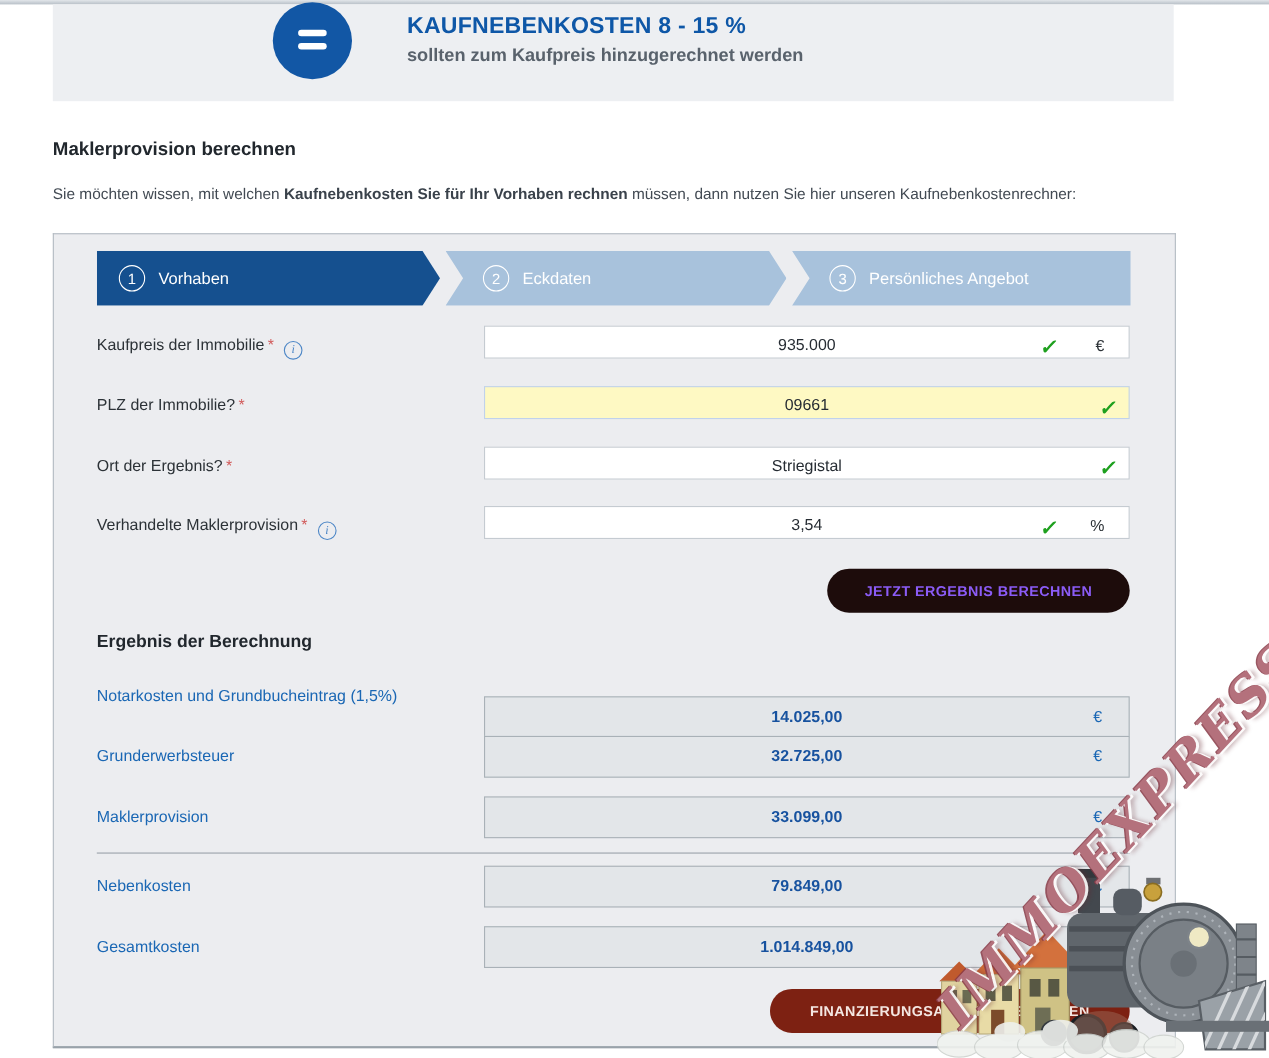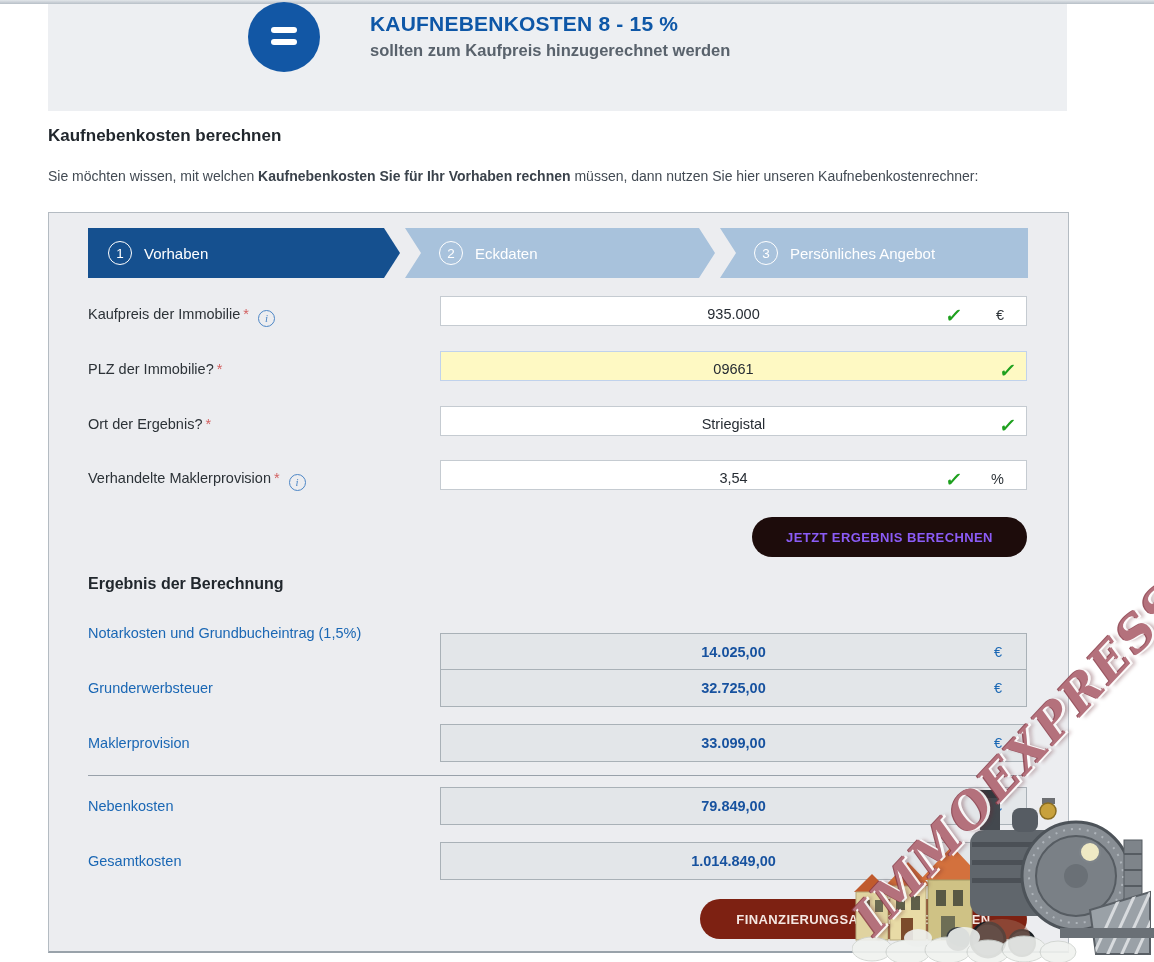--- a/index.html
+++ b/index.html
@@ -6,21 +6,21 @@
   html,body { width:1154px; height:962px; }
   body {
     position:relative; overflow:hidden; background:#fff;
     font-family:"Liberation Sans", sans-serif; color:#2c3237;
   }
   
   .top-line { position:absolute; left:0; top:0; width:1154px; height:4px;
     background:linear-gradient(#e2e6ea,#b7bfc7); }
 
   
-  .banner { position:absolute; left:48px; top:4px; width:1019px; height:107px; background:#edeff2; }
+  .banner { position:absolute; left:48px; top:4px; width:1019px; height:88px; background:#edeff2; }
   .banner-circle { position:absolute; left:200px; top:-2px; width:72px; height:70px;
     background:#1257a5; border-radius:50%; }
   .eq-bar { position:absolute; left:23px; width:26px; height:6px; background:#fff; border-radius:3px; }
   .eq-bar.b1 { top:25px; } .eq-bar.b2 { top:37px; }
   .banner-title { position:absolute; left:322px; top:8px; font-size:21px; font-weight:bold; color:#0e57a7; letter-spacing:.2px; }
   .banner-sub { position:absolute; left:322px; top:37px; font-size:16.5px; font-weight:bold; color:#59626c; }
 
   
   .page-heading { position:absolute; left:48px; top:126px; font-size:17px; font-weight:bold; color:#21272d; }
   .intro { position:absolute; left:48px; top:168px; width:1070px; font-size:14px; color:#424a53; }
@@ -93,21 +93,21 @@
 
 <header class="banner">
   <div class="banner-circle">
     <div class="eq-bar b1"></div>
     <div class="eq-bar b2"></div>
   </div>
   <div class="banner-title">KAUFNEBENKOSTEN 8 - 15 %</div>
   <div class="banner-sub">sollten zum Kaufpreis hinzugerechnet werden</div>
 </header>
 
-<h1 class="page-heading">Kaufnebenkosten berechnen</h1>
+<h1 class="page-heading">Maklerprovision berechnen</h1>
 
 <p class="intro"><span>Sie möchten wissen, mit welchen </span><b>Kaufnebenkosten Sie für Ihr Vorhaben rechnen</b><span> müssen, dann nutzen Sie hier unseren Kaufnebenkostenrechner:</span></p>
 
 <section class="calc-box">
 
   <div class="steps">
     <div class="tab first active">
       <span class="step-circle">1</span>
       <span class="step-label">Vorhaben</span>
     </div>

